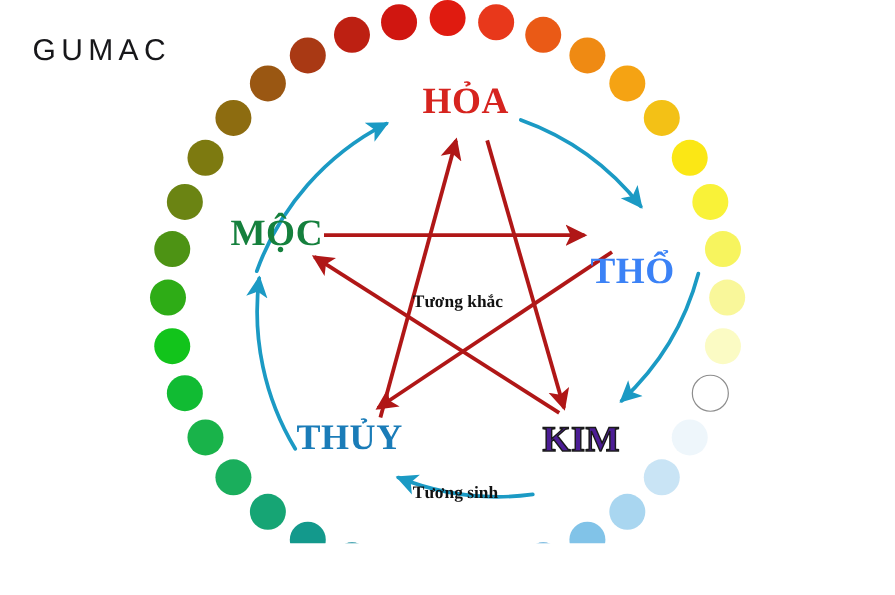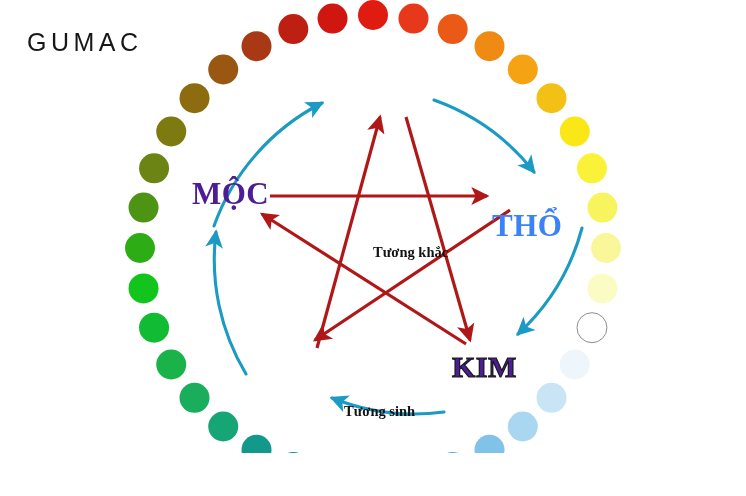--- a/index.html
+++ b/index.html
@@ -46,42 +46,42 @@
     position: absolute;
     font-family: "Liberation Serif", serif;
     font-weight: 700;
     font-size: 31px;
     letter-spacing: 0.5px;
     white-space: nowrap;
     user-select: none;
     line-height: 1;
   }
   #lbl-hoa  { left: 352px; top: 68px;  color: #d6241f; }
-  #lbl-moc  { left: 192px; top: 178px; color: #4c1d95; }
+  #lbl-moc  { left: 192px; top: 178px; color: #15803d; }
   #lbl-tho  { left: 492px; top: 178px; color: #3b82f6; margin-top: 32px; }
   #lbl-thuy { left: 247px; top: 350px; color: #1a7cb8; font-size: 30px; }
   #lbl-kim  {
     left: 452px; top: 352px;
     color: #4c1d95;
     font-size: 30px;
     -webkit-text-stroke: 1.2px #1a1a1a;
     text-shadow: 0 0 0 #1a1a1a;
   }
 
   
   .caption {
     position: absolute;
     font-family: "Liberation Serif", serif;
     font-weight: 700;
     font-size: 14.5px;
     color: #121212;
     white-space: nowrap;
     user-select: none;
   }
-  #cap-khac { left: 344px; top: 244px; margin-left: 29px; }
+  #cap-khac { left: 344px; top: 244px; }
   #cap-sinh { left: 344px; top: 403px; }
 </style>
 </head>
 <body>
 
 <div id="stage">
 
   <div id="brand">GUMAC</div>
 
   <svg id="art" viewBox="0 0 746 496">
@@ -143,25 +143,27 @@
 
     <g id="khac-lines">
       <line x1="270" y1="196" x2="487" y2="196" stroke="#b01717" stroke-width="3.2" marker-end="url(#ah-red)"></line>
       <line x1="510" y1="210" x2="315" y2="340" stroke="#b01717" stroke-width="3.2" marker-end="url(#ah-red)"></line>
       <line x1="317" y1="348" x2="380" y2="117" stroke="#b01717" stroke-width="3.2" marker-end="url(#ah-red)"></line>
       <line x1="406" y1="117" x2="470" y2="340" stroke="#b01717" stroke-width="3.2" marker-end="url(#ah-red)"></line>
       <line x1="466" y1="344" x2="262" y2="214" stroke="#b01717" stroke-width="3.2" marker-end="url(#ah-red)"></line>
     </g>
   </svg>
 
+  <div class="elabel" id="lbl-hoa">HỎA</div>
 
   <div class="elabel" id="lbl-tho">THỔ</div>
 
   <div class="elabel" id="lbl-kim">KIM</div>
 
+  <div class="elabel" id="lbl-thuy">THỦY</div>
 
   <div class="elabel" id="lbl-moc">MỘC</div>
 
   <div class="caption" id="cap-khac">Tương khắc</div>
 
   <div class="caption" id="cap-sinh">Tương sinh</div>
 
 </div>
 
 </body></html>

